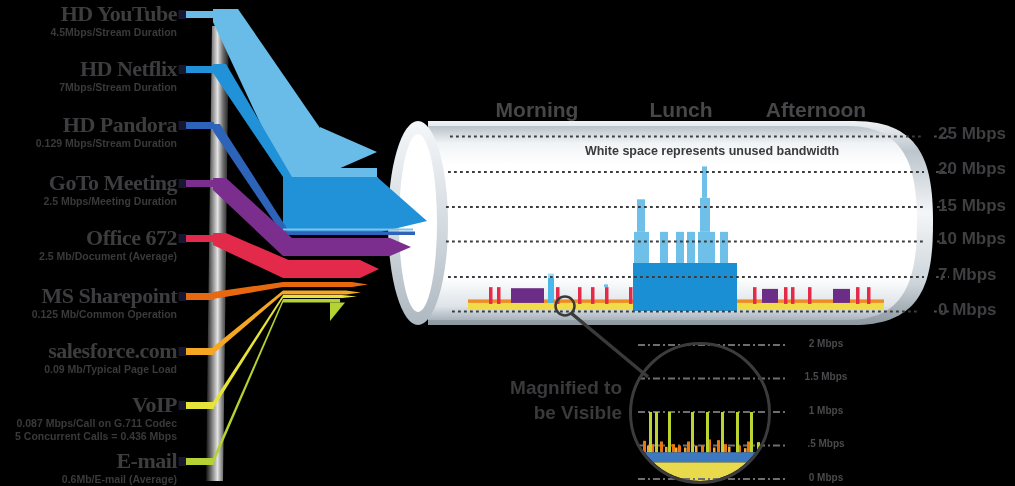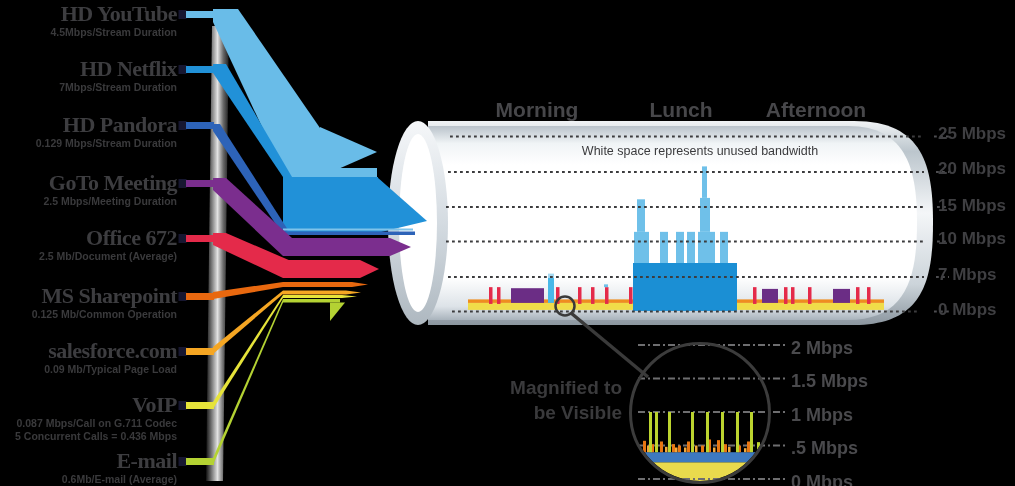--- a/index.html
+++ b/index.html
@@ -1,26 +1,26 @@
 <!DOCTYPE html>
 <html><head>
 <meta charset="utf-8">
 <style>
   html,body{margin:0;padding:0;background:#000;}
   .stage{position:relative;width:1015px;height:486px;background:#000;overflow:hidden;
          font-family:"Liberation Sans","DejaVu Sans",sans-serif;}
   .stage svg{position:absolute;left:0;top:0;z-index:1;}
-  .txt{position:absolute;z-index:2;color:#3d3d3f;}
+  .txt{position:absolute;z-index:2;color:#3d3d3f;text-align:center;}
   .app{left:0;width:177px;text-align:right;}
   .app .t{font-size:22px;font-weight:700;line-height:24px;letter-spacing:-0.5px;color:#3d3d40;font-family:Liberation Serif, serif;}
   .app .d{font-size:10.5px;font-weight:700;line-height:13px;color:#3a3a3c;}
   .period{font-size:21px;font-weight:700;color:#47474a;transform:translateX(-50%);white-space:nowrap;}
-  .note{font-size:12.5px;font-weight:400;color:#3b3b3d;transform:translateX(-50%);white-space:nowrap;}
+  .note{font-size:12.5px;font-weight:700;color:#3b3b3d;transform:translateX(-50%);white-space:nowrap;margin-left:12px;}
   .axis-main{left:938px;width:74px;text-align:left;font-size:17px;font-weight:700;color:#3f3f42;white-space:nowrap;}
-  .axis-mag{left:791px;width:70px;font-size:18px;font-weight:700;color:#4a4a4d;white-space:nowrap;}
+  .axis-mag{left:791px;width:70px;font-size:10px;font-weight:700;color:#4a4a4d;white-space:nowrap;}
   .maglabel{left:462px;width:160px;text-align:right;font-size:19px;font-weight:700;line-height:25px;color:#3a3a3c;}
 </style>
 </head>
 <body>
 
 <div class="stage">
 
 <svg width="1015" height="486" viewBox="0 0 1015 486">
   <defs>
     <linearGradient id="wallG" x1="0" y1="0" x2="1" y2="0">

